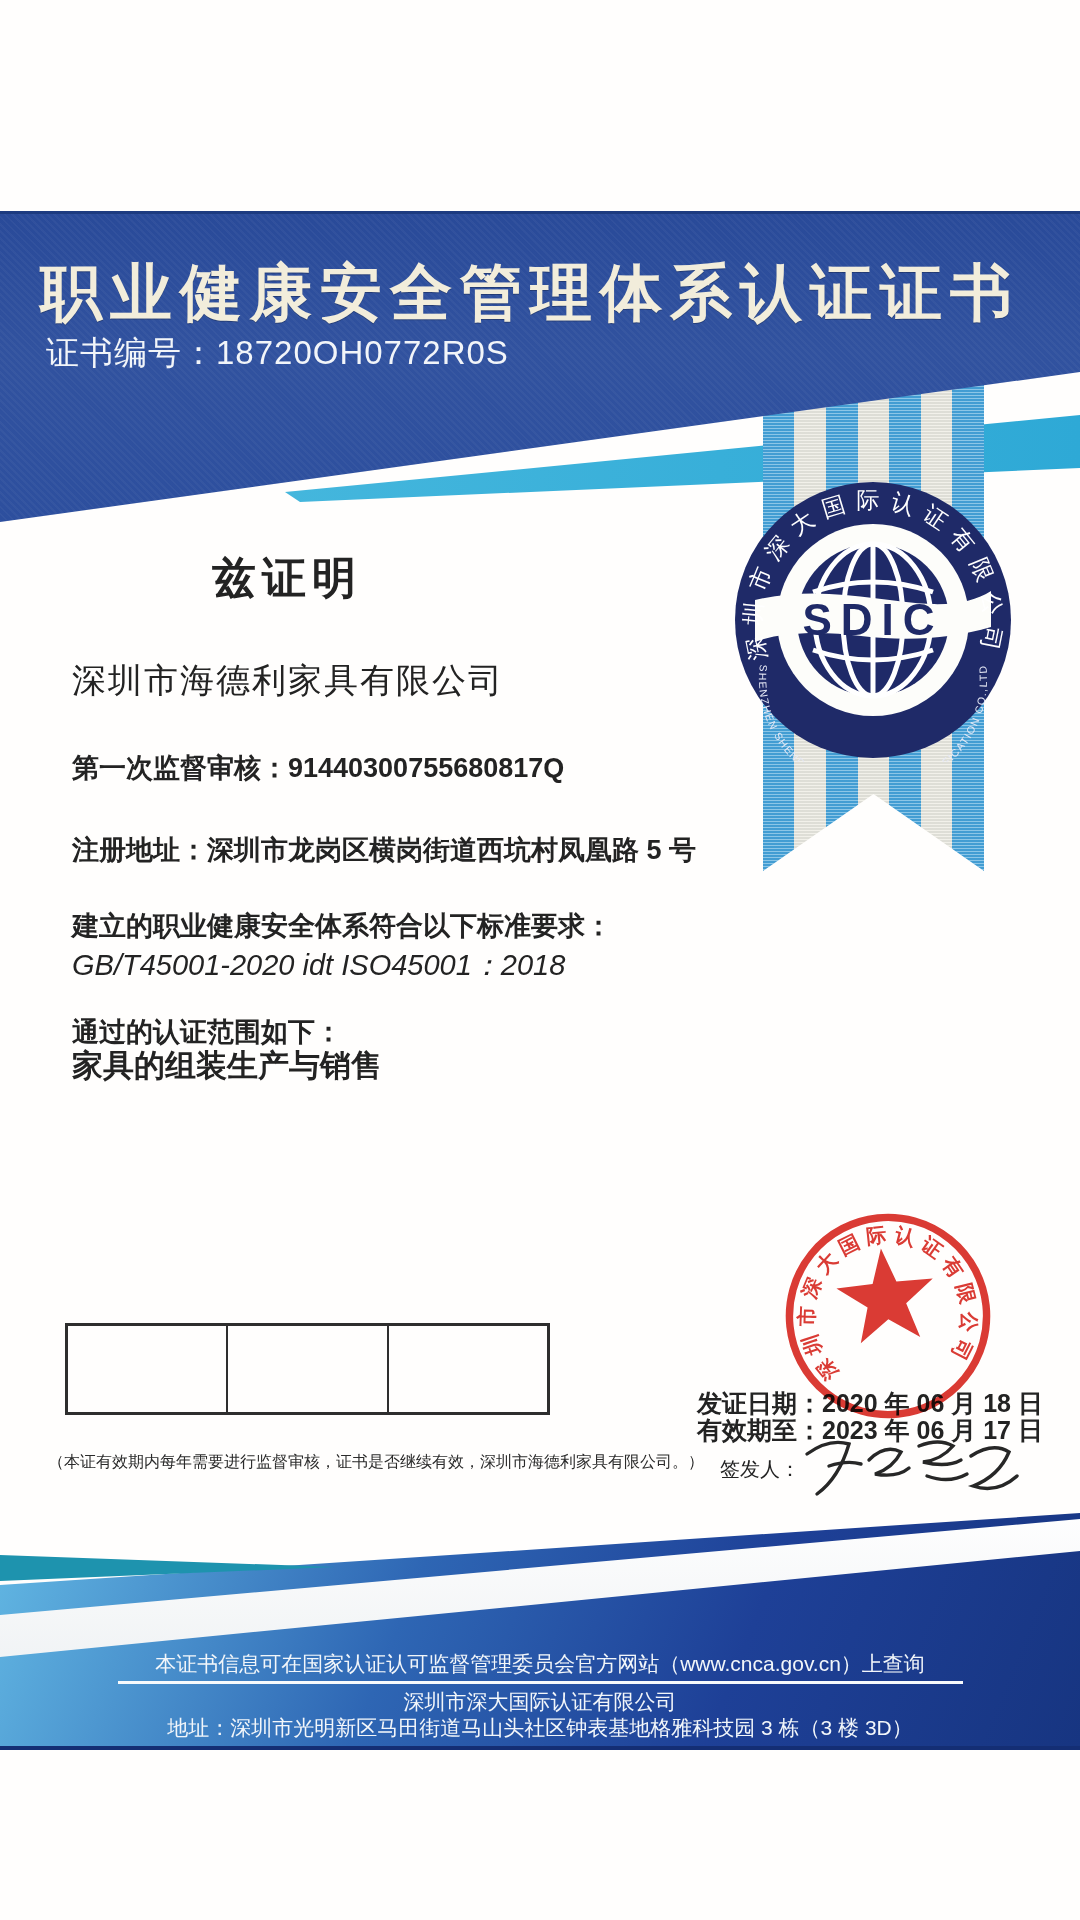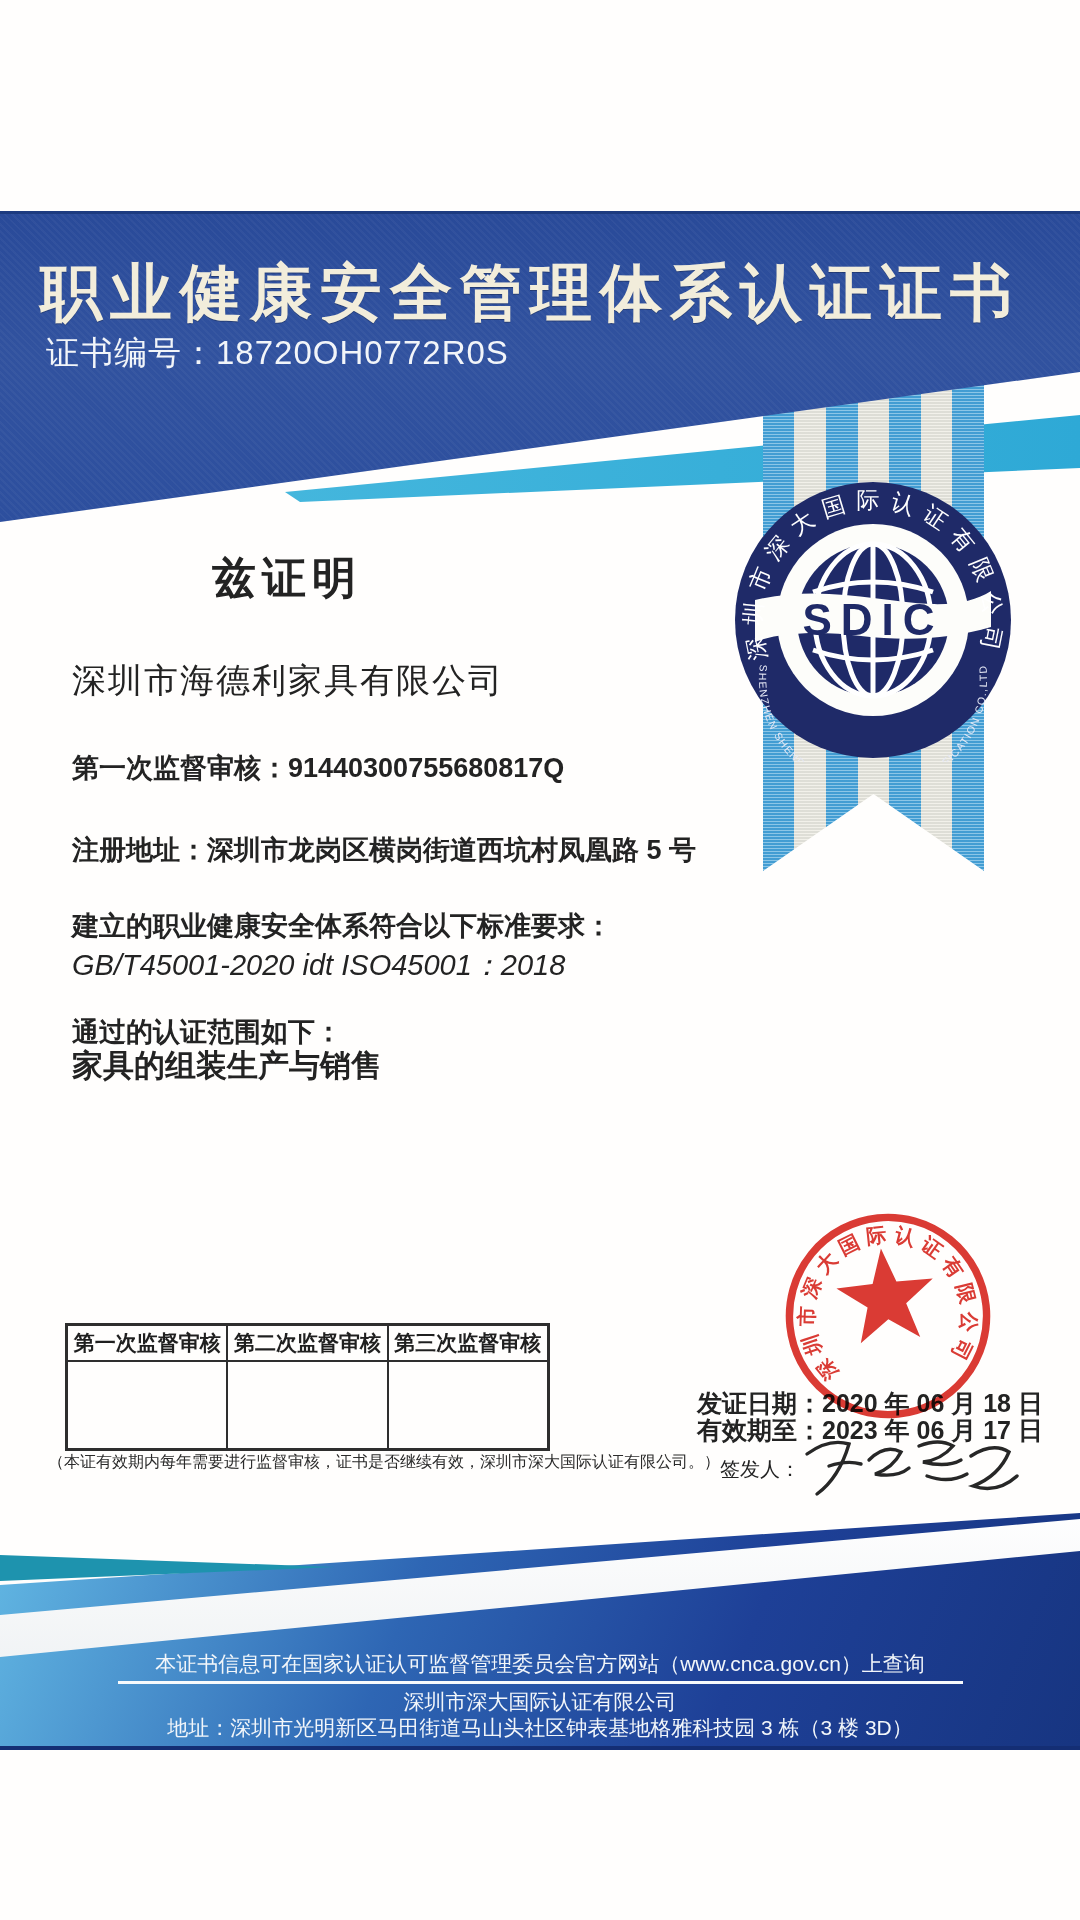--- a/index.html
+++ b/index.html
@@ -149,32 +149,27 @@
   <div class="t attest">兹证明</div>
   <div class="t company">深圳市海德利家具有限公司</div>
   <div class="t code">第一次监督审核：91440300755680817Q</div>
   <div class="t addr">注册地址：深圳市龙岗区横岗街道西坑村凤凰路 5 号</div>
   <div class="t stdintro">建立的职业健康安全体系符合以下标准要求：</div>
   <div class="t standard">GB/T45001-2020 idt ISO45001：2018</div>
   <div class="t scopeintro">通过的认证范围如下：</div>
   <div class="t scope">家具的组装生产与销售</div>
 
   <div class="audit-table">
-    <div class="audit-head">
-      <div class="cell">第一次监督审核</div>
-      <div class="cell">第二次监督审核</div>
-      <div class="cell">第三次监督审核</div>
-    </div>
     <div class="audit-body">
       <div class="cell"></div>
       <div class="cell"></div>
       <div class="cell"></div>
     </div>
   </div>
-  <div class="audit-note">（本证有效期内每年需要进行监督审核，证书是否继续有效，深圳市深大国际认证有限公司。）</div>
+  <div class="audit-note">（本证有效期内每年需要进行监督审核，证书是否继续有效，深圳市海德利家具有限公司。）</div>
 
   <div class="t issue-date">发证日期：2020 年 06 月 18 日</div>
   <div class="t valid-until">有效期至：2023 年 06 月 17 日</div>
   <div class="t signer">签发人：</div>
 
   <svg class="signature" viewBox="0 0 225 105">
     <g stroke="#151515" stroke-width="3.4" fill="none" stroke-linecap="round" opacity="0.92">
       <path d="M 12 38 Q 34 22 54 28 Q 44 62 22 78"></path>
       <path d="M 34 50 Q 52 44 66 48"></path>
       <path d="M 74 44 Q 90 28 106 36 Q 98 52 80 58 Q 102 62 114 52"></path>

